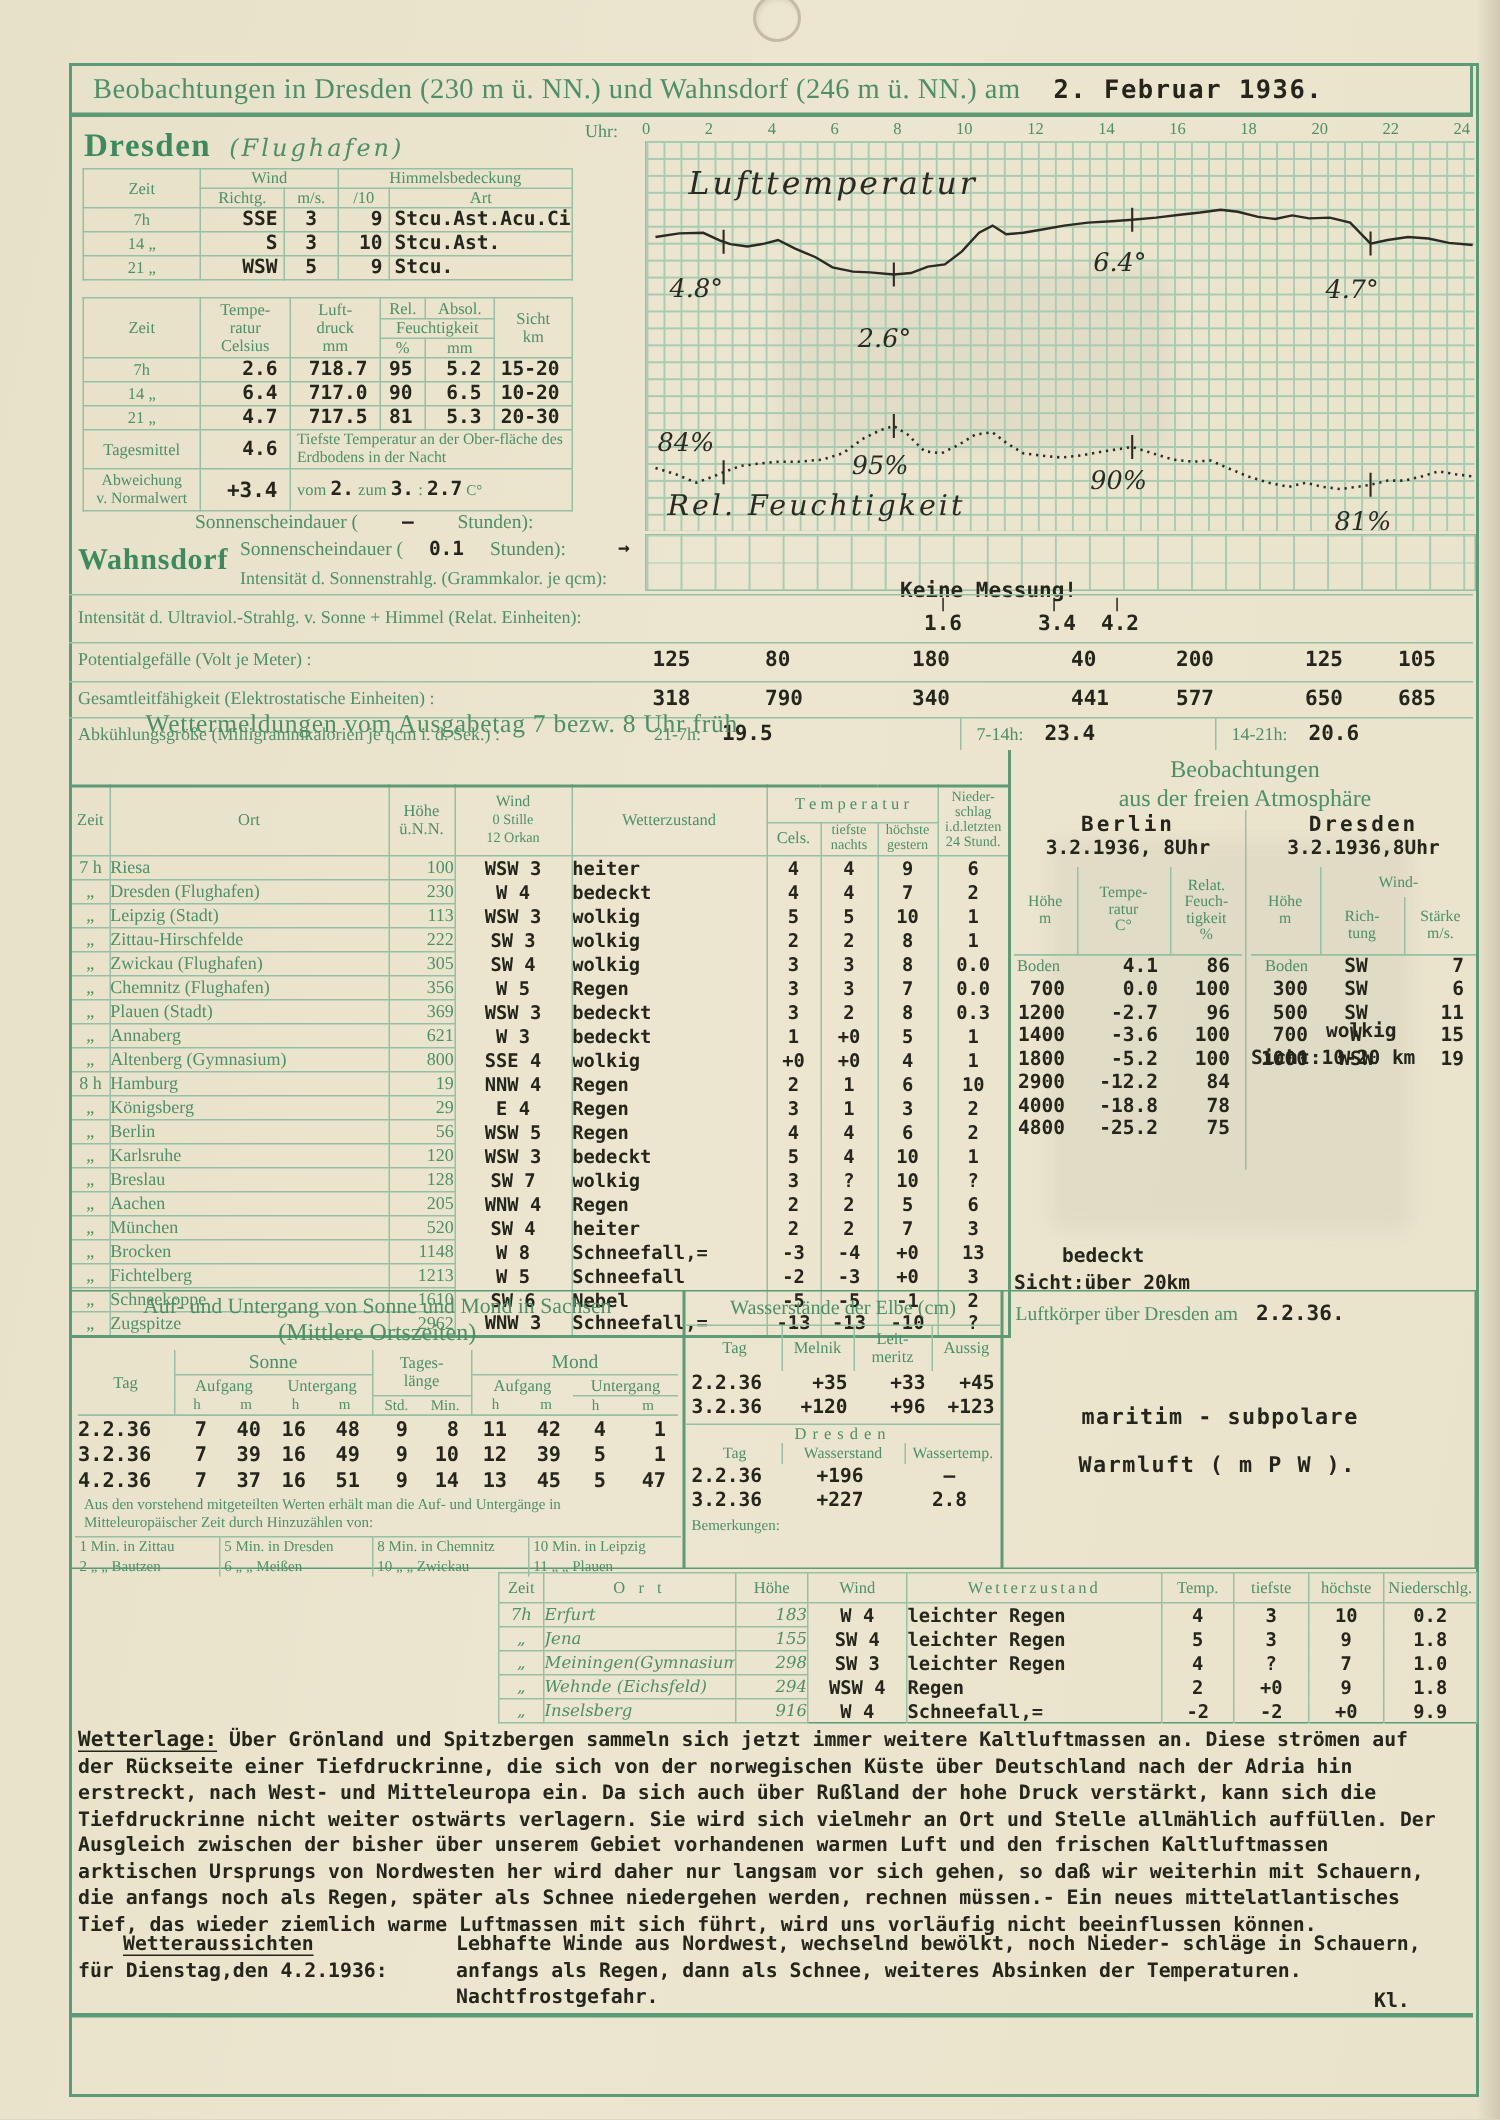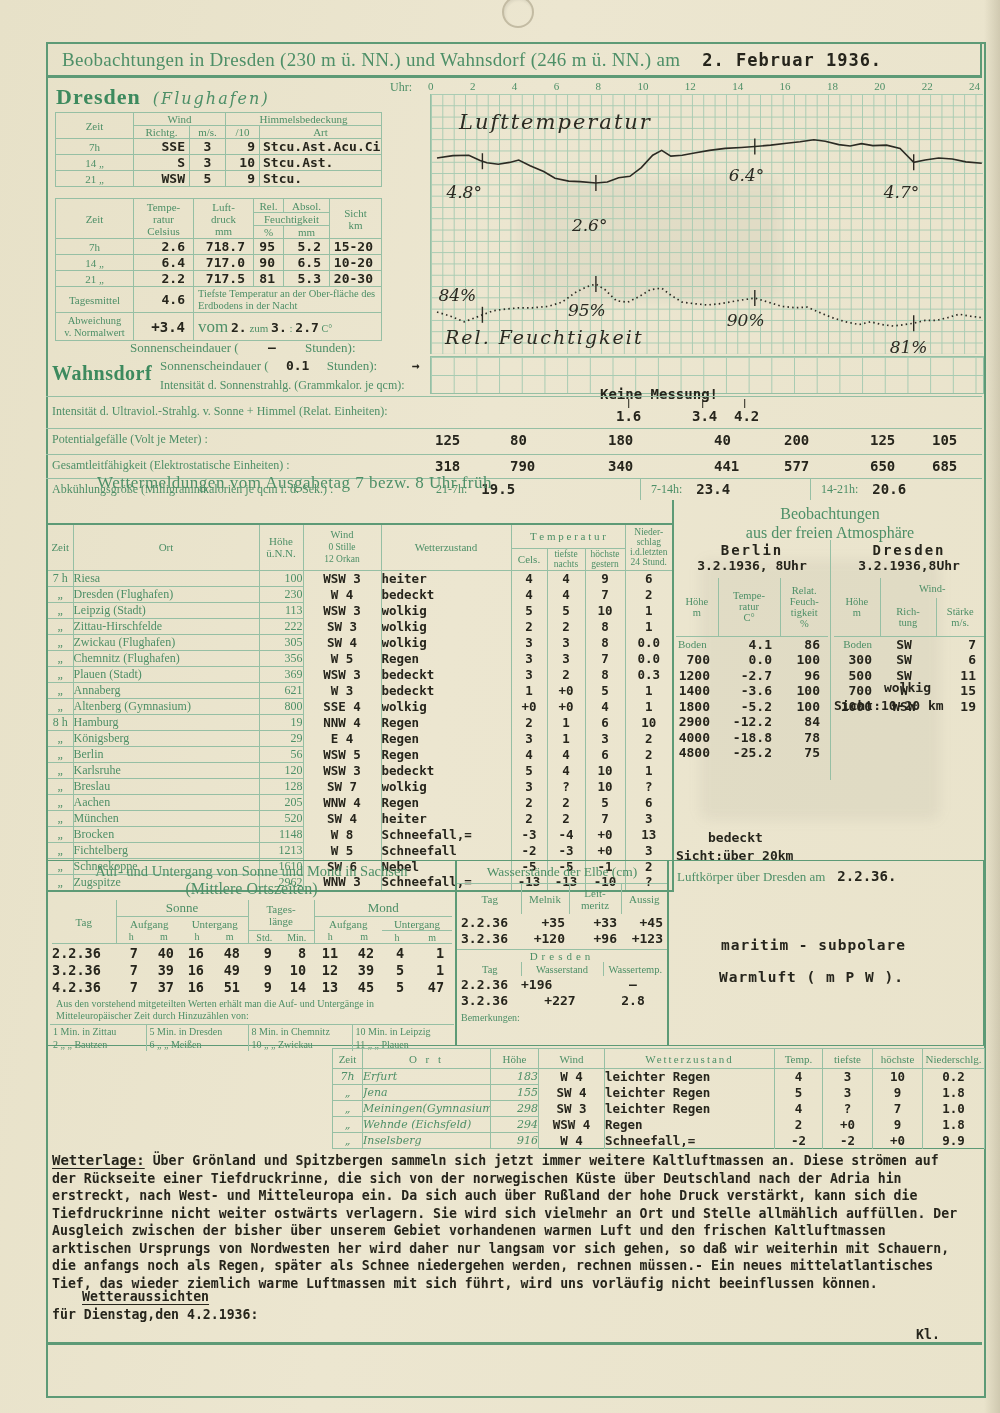--- a/index.html
+++ b/index.html
@@ -209,39 +209,39 @@
         <tr>
           <td>14 „</td>
           <td class="c">6.4</td>
           <td class="c">717.0</td>
           <td class="c">90</td>
           <td class="c">6.5</td>
           <td class="c">10-20</td>
         </tr>
         <tr>
           <td>21 „</td>
-          <td class="c">2.2</td>
+          <td class="c">4.7</td>
           <td class="c">717.5</td>
           <td class="c">81</td>
           <td class="c">5.3</td>
           <td class="c">20-30</td>
         </tr>
       </tbody>
     <tbody>
         <tr style="height:24px;">
       <th>Tagesmittel</th>
       <td class="c">4.6</td>
       <td colspan="4" class="smallp print" style="text-align:left;padding:1px 4px;">Tiefste Temperatur an der Ober-fläche des Erdbodens in der Nacht</td>
     </tr>
     <tr style="height:28px;">
       <th class="pre smallp">Abweichung
 v. Normalwert</th>
       <td class="c" style="font-size:14px;">+3.4</td>
       <td colspan="4" style="text-align:left;padding-left:4px;">
-        <span class="print" style="font-size:17px;margin-top:40px;">vom</span>
+        <span class="print" style="font-size:11px;margin-top:40px;">vom</span>
         <span class="typed" style="font-size:13px;">2.</span>
         <span class="print" style="font-size:11px;">zum</span>
         <span class="typed" style="font-size:13px;">3.</span>
         <span class="print" style="font-size:11px;">:</span>
         <span class="typed" style="font-size:13px;">2.7</span>
         <span class="print" style="font-size:10px;">C°</span>
       </td>
     </tr>
   </tbody>
     </table>
@@ -901,21 +901,21 @@
       <tbody>
           <tr style="height:14px;font-size:10.5px;">
         <th class="gbr">Tag</th>
         <th class="gbr">Wasserstand</th>
         <th>Wassertemp.</th>
       </tr>
       </tbody>
         <tbody>
           <tr>
             <td style="text-align: left;">2.2.36</td>
-            <td style="text-align: left;">+196</td>
+            <td style="text-align: center;">+196</td>
             <td style="text-align: center;">–</td>
           </tr>
           <tr>
             <td style="text-align: left;">3.2.36</td>
             <td style="text-align: center;">+227</td>
             <td style="text-align: center;">2.8</td>
           </tr>
         </tbody>
     </table>
     <div class="print" style="font-size:10px;margin:4px 0 0 4px;">Bemerkungen:</div>
@@ -1016,17 +1016,18 @@
 
   <div class="abs wetterlage" style="left:52px;top:1152px;width:918px;">
     <span class="u" style="font-size:14px;">Wetterlage:</span>
     <span> Über Grönland und Spitzbergen sammeln sich jetzt immer weitere Kaltluftmassen an.  Diese strömen auf der Rückseite einer Tiefdruckrinne, die sich von der norwegischen Küste über Deutschland nach der Adria hin erstreckt, nach West- und Mitteleuropa ein.  Da sich auch über Rußland der hohe Druck verstärkt, kann sich die Tiefdruckrinne nicht weiter ostwärts verlagern.  Sie wird sich vielmehr an Ort und Stelle allmählich auffüllen.  Der Ausgleich zwischen der bisher über unserem Gebiet vorhandenen warmen Luft und den frischen Kaltluftmassen arktischen Ursprungs von Nordwesten her wird daher nur langsam vor sich gehen, so daß wir weiterhin mit Schauern, die anfangs noch als Regen, später als Schnee niedergehen werden, rechnen müssen.- Ein neues mittelatlantisches Tief, das wieder ziemlich warme Luftmassen mit sich führt, wird uns vorläufig nicht beeinflussen können.</span>
   </div>
   <div class="abs" style="left:52px;top:1288px;width:918px;display:flex;">
     <div style="width:252px;flex:none;" class="wetterlage">
       <div class="u" style="margin-left:30px;">Wetteraussichten</div>
       <div>für Dienstag,den 4.2.1936:</div>
     </div>
+    <div class="wetterlage" style="flex:1;">Lebhafte Winde aus Nordwest, wechselnd bewölkt, noch Nieder- schläge in Schauern, anfangs als Regen, dann als Schnee, weiteres Absinken der Temperaturen. Nachtfrostgefahr.</div>
   </div>
   <div class="abs wetterlage" style="left:916px;top:1326px;">Kl.</div>
 
   <div class="heavy-line" style="top:1342px;"></div>
 </div>
 
 </body></html>

